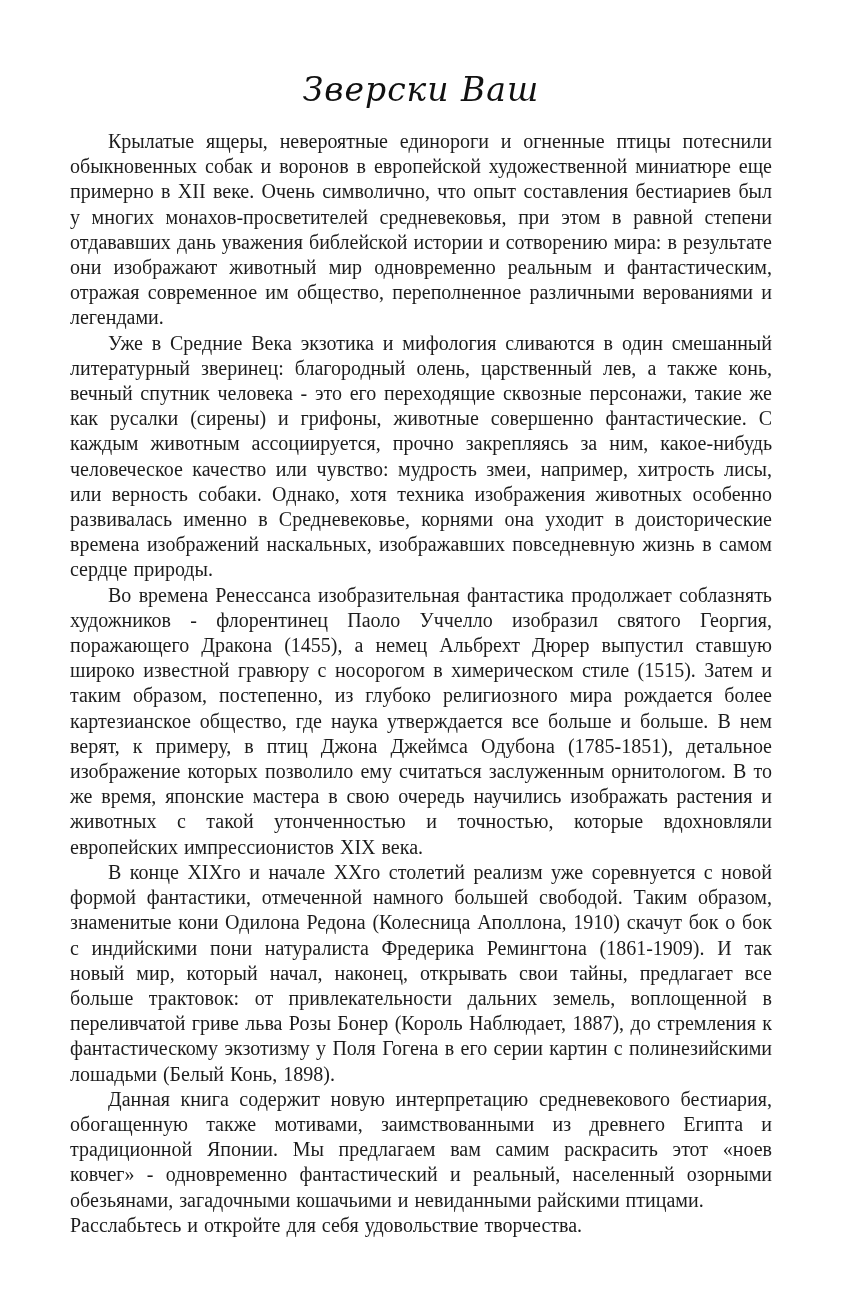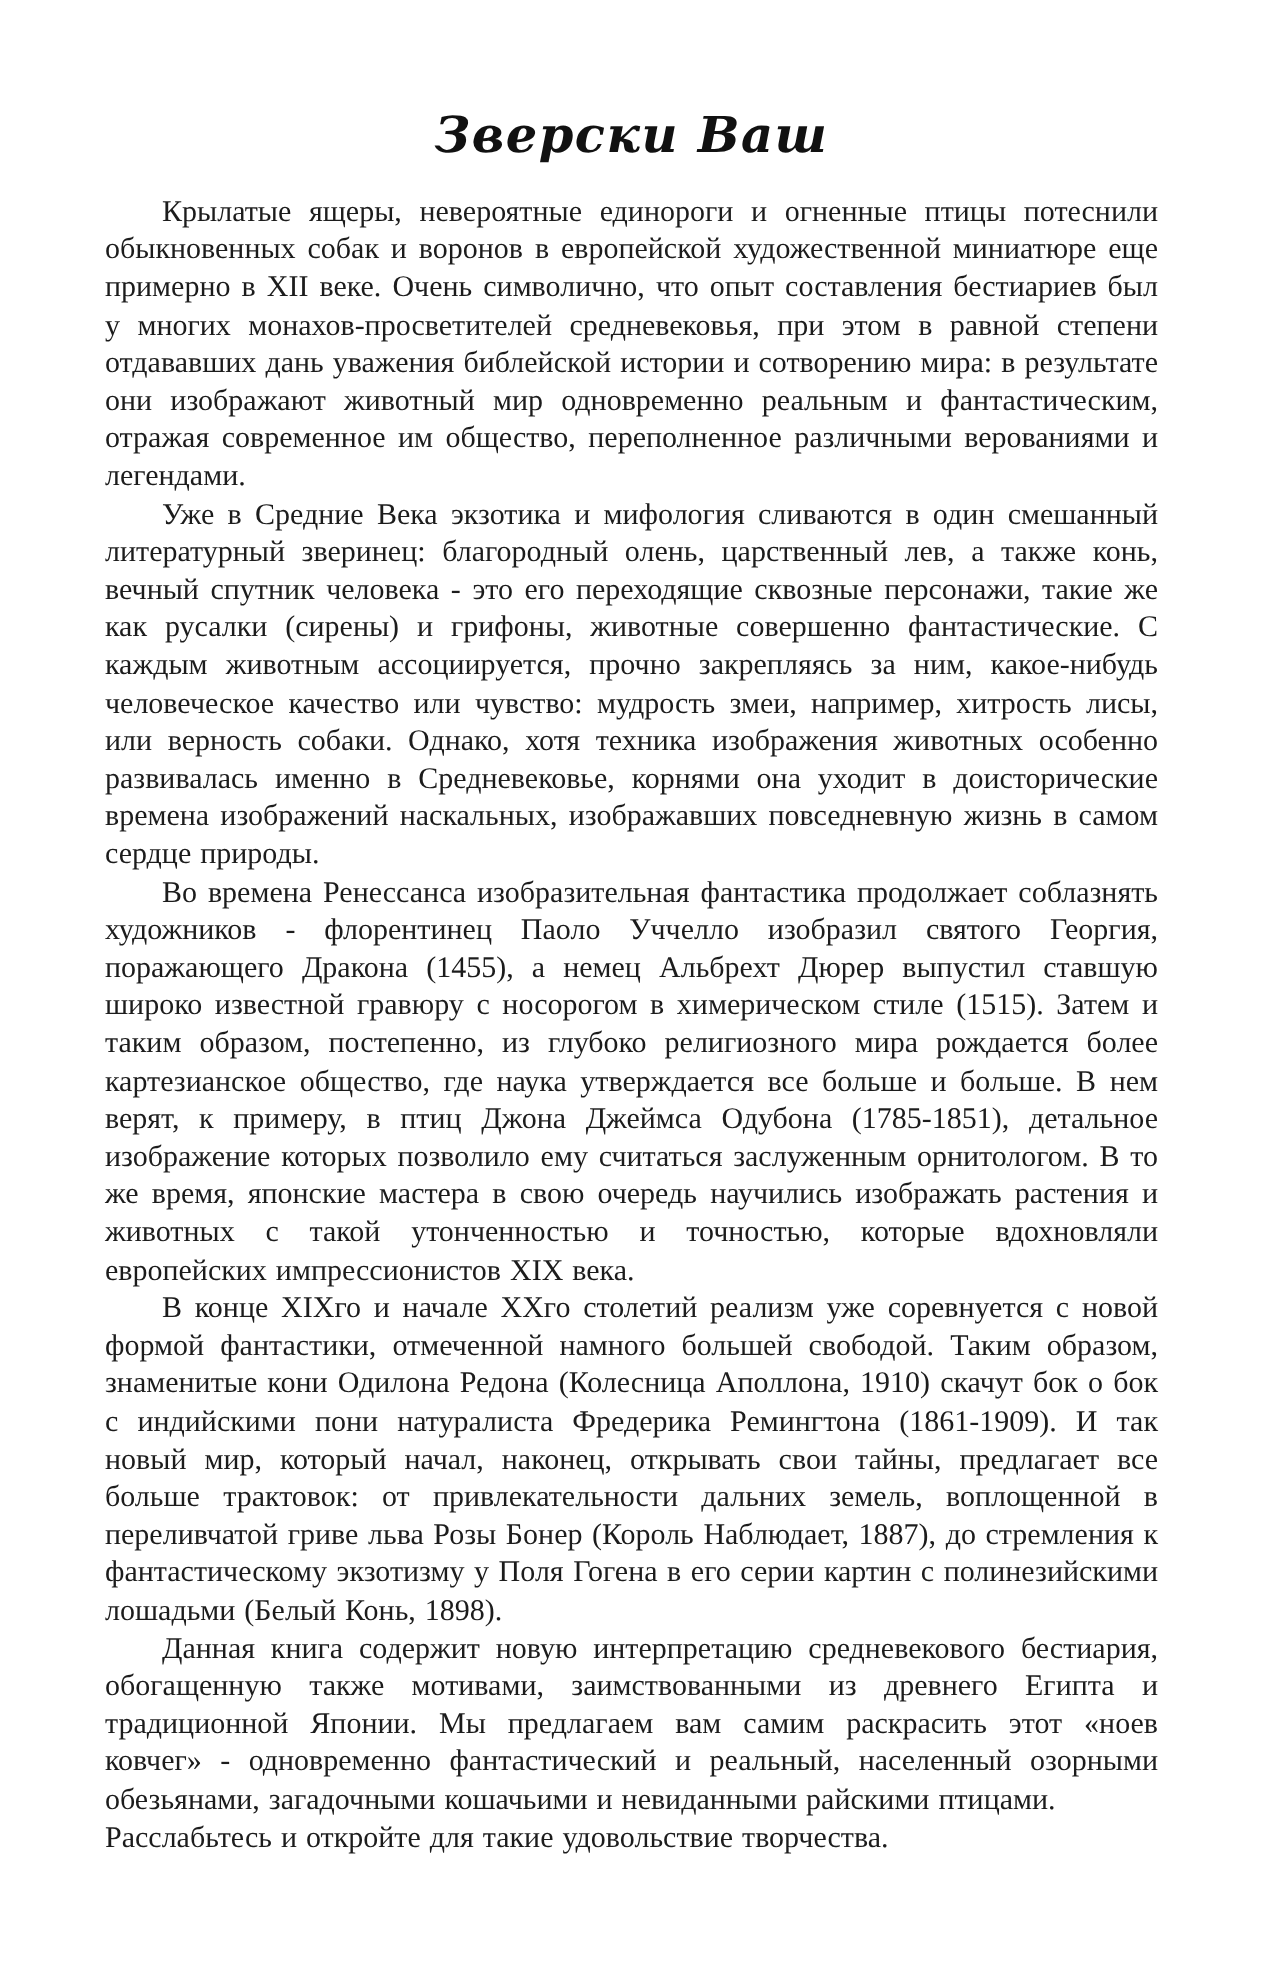--- a/index.html
+++ b/index.html
@@ -15,21 +15,21 @@
     box-sizing: border-box;
     padding: 70px 73px 0 70px;
     font-family: "Liberation Serif", serif;
     color: #1c1c1c;
     overflow: hidden;
   }
   .title {
     text-align: center;
     font-family: "DejaVu Serif", serif;
     font-style: italic;
-    font-weight: 700;
+    font-weight: 400;
     font-size: 33px;
     letter-spacing: 1px;
     margin: 0 0 20px 0;
     color: #111111;
   }
   .para {
     margin: 0;
     font-size: 20px;
     line-height: 25.2px;
     text-align: justify;
@@ -50,14 +50,14 @@
   <p class="para">Крылатые ящеры, невероятные единороги и огненные птицы потеснили обыкновенных собак и воронов в европейской художественной миниатюре еще примерно в XII веке. Очень символично, что опыт составления бестиариев был у многих монахов-просветителей средневековья, при этом в равной степени отдававших дань уважения библейской истории и сотворению мира: в результате они изображают животный мир одновременно реальным и фантастическим, отражая современное им общество, переполненное различными верованиями и легендами.</p>
 
   <p class="para">Уже в Средние Века экзотика и мифология сливаются в один смешанный литературный зверинец: благородный олень, царственный лев, а также конь, вечный спутник человека - это его переходящие сквозные персонажи, такие же как русалки (сирены) и грифоны, животные совершенно фантастические. С каждым животным ассоциируется, прочно закрепляясь за ним, какое-нибудь человеческое качество или чувство: мудрость змеи, например, хитрость лисы, или верность собаки. Однако, хотя техника изображения животных особенно развивалась именно в Средневековье, корнями она уходит в доисторические времена изображений наскальных, изображавших повседневную жизнь в самом сердце природы.</p>
 
   <p class="para">Во времена Ренессанса изобразительная фантастика продолжает соблазнять художников - флорентинец Паоло Уччелло изобразил святого Георгия, поражающего Дракона (1455), а немец Альбрехт Дюрер выпустил ставшую широко известной гравюру с носорогом в химерическом стиле (1515). Затем и таким образом, постепенно, из глубоко религиозного мира рождается более картезианское общество, где наука утверждается все больше и больше. В нем верят, к примеру, в птиц Джона Джеймса Одубона (1785-1851), детальное изображение которых позволило ему считаться заслуженным орнитологом. В то же время, японские мастера в свою очередь научились изображать растения и животных с такой утонченностью и точностью, которые вдохновляли европейских импрессионистов XIX века.</p>
 
   <p class="para">В конце XIXго и начале XXго столетий реализм уже соревнуется с новой формой фантастики, отмеченной намного большей свободой. Таким образом, знаменитые кони Одилона Редона (Колесница Аполлона, 1910) скачут бок о бок с индийскими пони натуралиста Фредерика Ремингтона (1861-1909). И так новый мир, который начал, наконец, открывать свои тайны, предлагает все больше трактовок: от привлекательности дальних земель, воплощенной в переливчатой гриве льва Розы Бонер (Король Наблюдает, 1887), до стремления к фантастическому экзотизму у Поля Гогена в его серии картин с полинезийскими лошадьми (Белый Конь, 1898).</p>
 
   <p class="para">Данная книга содержит новую интерпретацию средневекового бестиария, обогащенную также мотивами, заимствованными из древнего Египта и традиционной Японии. Мы предлагаем вам самим раскрасить этот «ноев ковчег» - одновременно фантастический и реальный, населенный озорными обезьянами, загадочными кошачьими и невиданными райскими птицами.</p>
 
-  <p class="para no-indent">Расслабьтесь и откройте для такие удовольствие творчества.</p>
+  <p class="para no-indent">Расслабьтесь и откройте для себя удовольствие творчества.</p>
 </div>
 
 </body></html>

